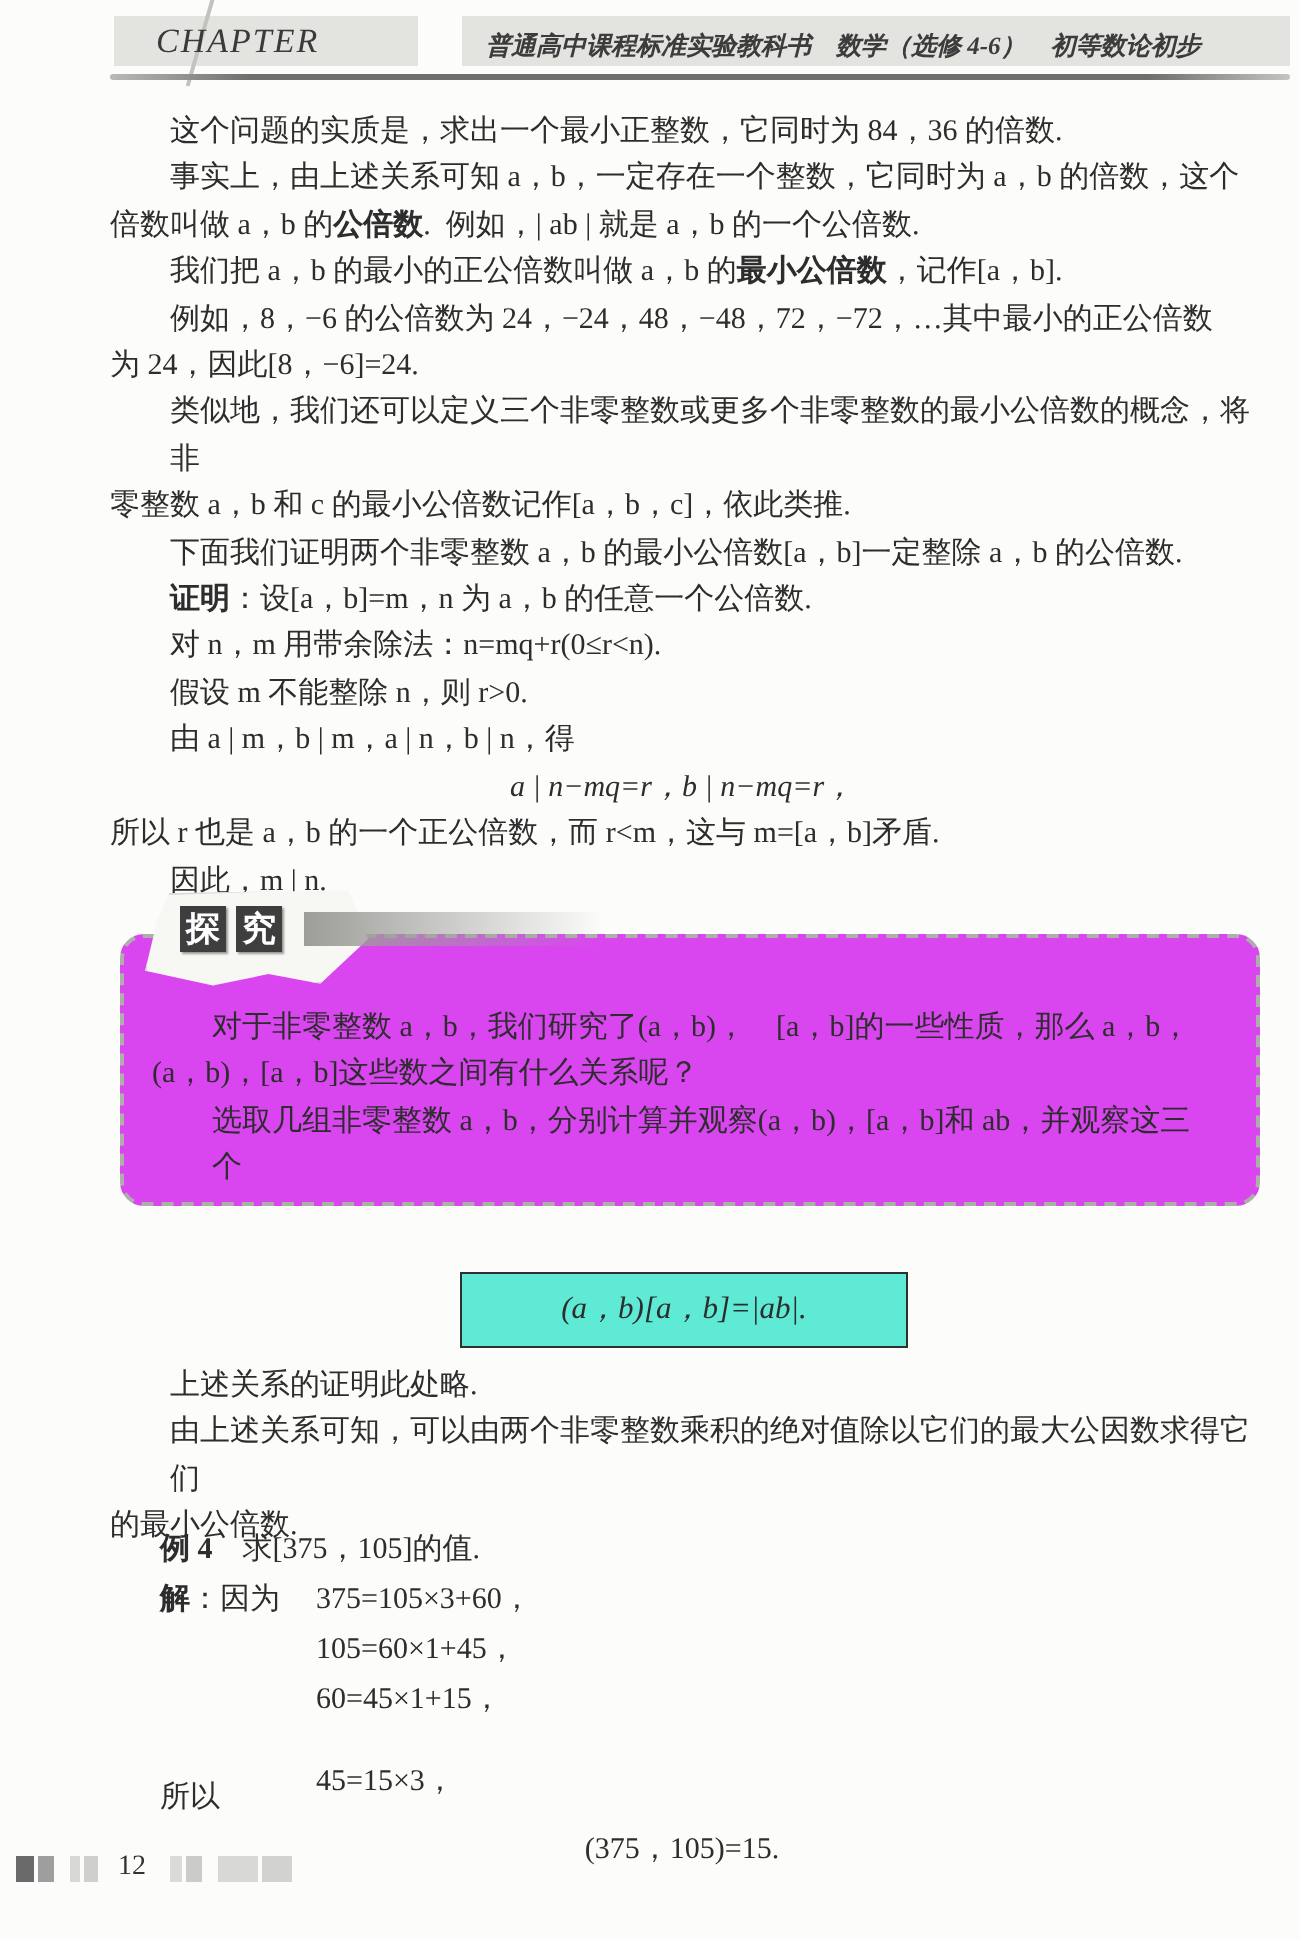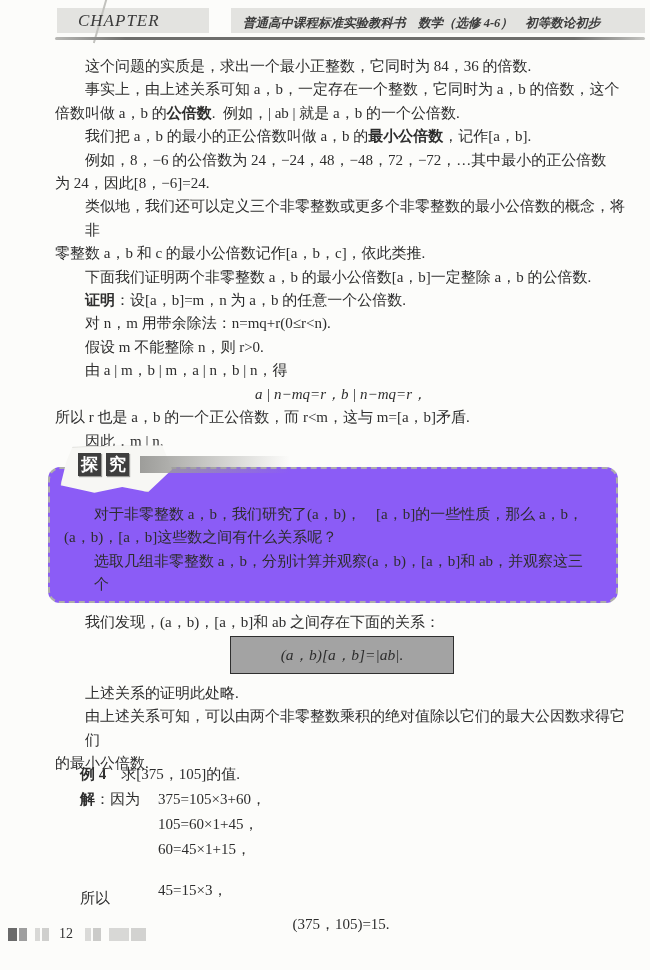--- a/index.html
+++ b/index.html
@@ -32,23 +32,23 @@
     background:#c2c2be; transform:rotate(16deg);
   }
   
   .text-block{position:absolute; top:55px; left:55px; width:572px;}
   .ln{font-size:15px; line-height:23.4px; white-space:pre-wrap; color:#2d2d2d;}
   .ind{padding-left:2em;}
   .ctr{text-align:center; font-style:italic;}
   .b{font-weight:bold;}
   
   .explore-box{
-    position:absolute; top:467px; left:48px; width:566px; height:132px;
+    position:absolute; top:467px; left:60px; width:566px; height:132px;
     border:2px dashed #aeaeab; border-radius:12px;
-    background:#8b5cf6;
+    background:#d946ef;
   }
   .explore-text{position:absolute; top:34px; left:14px; width:534px;}
   .explore-label{position:absolute; top:-24px; left:8px; width:240px; height:46px;}
   .torn-paper{
     position:absolute; top:0; left:2px; width:110px; height:46px;
     background:#f7f7f4; border:1px solid #d8d8d4;
     clip-path:polygon(12% 0,92% 4%,100% 55%,78% 100%,55% 88%,30% 98%,0 80%,6% 30%);
     transform:rotate(-2deg);
   }
   .label-char{
@@ -59,21 +59,21 @@
   }
   .label-row{position:absolute; top:8px; left:20px;}
   .label-bar{
     position:absolute; top:11px; left:82px; width:150px; height:17px;
     background:linear-gradient(to right,#9d9d9a,rgba(160,160,157,0));
   }
   
   .relation-block{position:absolute; top:611px; left:55px; width:572px;}
   .formula-box{
     position:absolute; top:636px; left:230px; width:222px; height:36px;
-    border:1.5px solid #2f2f2f; background:#a3a3a3;
+    border:1.5px solid #2f2f2f; background:#5eead4;
     text-align:center; line-height:36px; font-size:15.5px; font-style:italic;
   }
   .relation-after{position:absolute; top:682px; left:55px; width:572px;}
   
   .example-block{position:absolute; top:765px; left:55px; width:572px; height:170px;}
   .ex-row{position:absolute; font-size:15px; white-space:pre-wrap;}
   .ex-l1{top:0; left:25px;}
   .ex-l2{top:25px; left:25px;}
   .ex-eq1{top:25px; left:103px;}
   .ex-eq2{top:50px; left:103px;}
@@ -129,23 +129,20 @@
         <span class="label-char">探</span><span class="label-char">究</span>
       </div>
     </div>
     <div class="explore-text">
       <div class="ln ind">对于非零整数 a，b，我们研究了(a，b)，　[a，b]的一些性质，那么 a，b，</div>
       <div class="ln">(a，b)，[a，b]这些数之间有什么关系呢？</div>
       <div class="ln ind">选取几组非零整数 a，b，分别计算并观察(a，b)，[a，b]和 ab，并观察这三个</div>
     </div>
   </div>
 
-  <div class="relation-block">
-    <div class="ln ind">我们发现，(a，b)，[a，b]和 ab 之间存在下面的关系：</div>
-  </div>
   <div class="formula-box">(a，b)[a，b]=|ab|.</div>
   <div class="relation-after">
     <div class="ln ind">上述关系的证明此处略.</div>
     <div class="ln ind">由上述关系可知，可以由两个非零整数乘积的绝对值除以它们的最大公因数求得它们</div>
     <div class="ln">的最小公倍数.</div>
   </div>
 
   <div class="example-block">
     <div class="ex-row ex-l1"><span class="b">例 4</span><span>　求[375，105]的值.</span></div>
     <div class="ex-row ex-l2"><span class="b">解</span><span>：因为</span></div>

